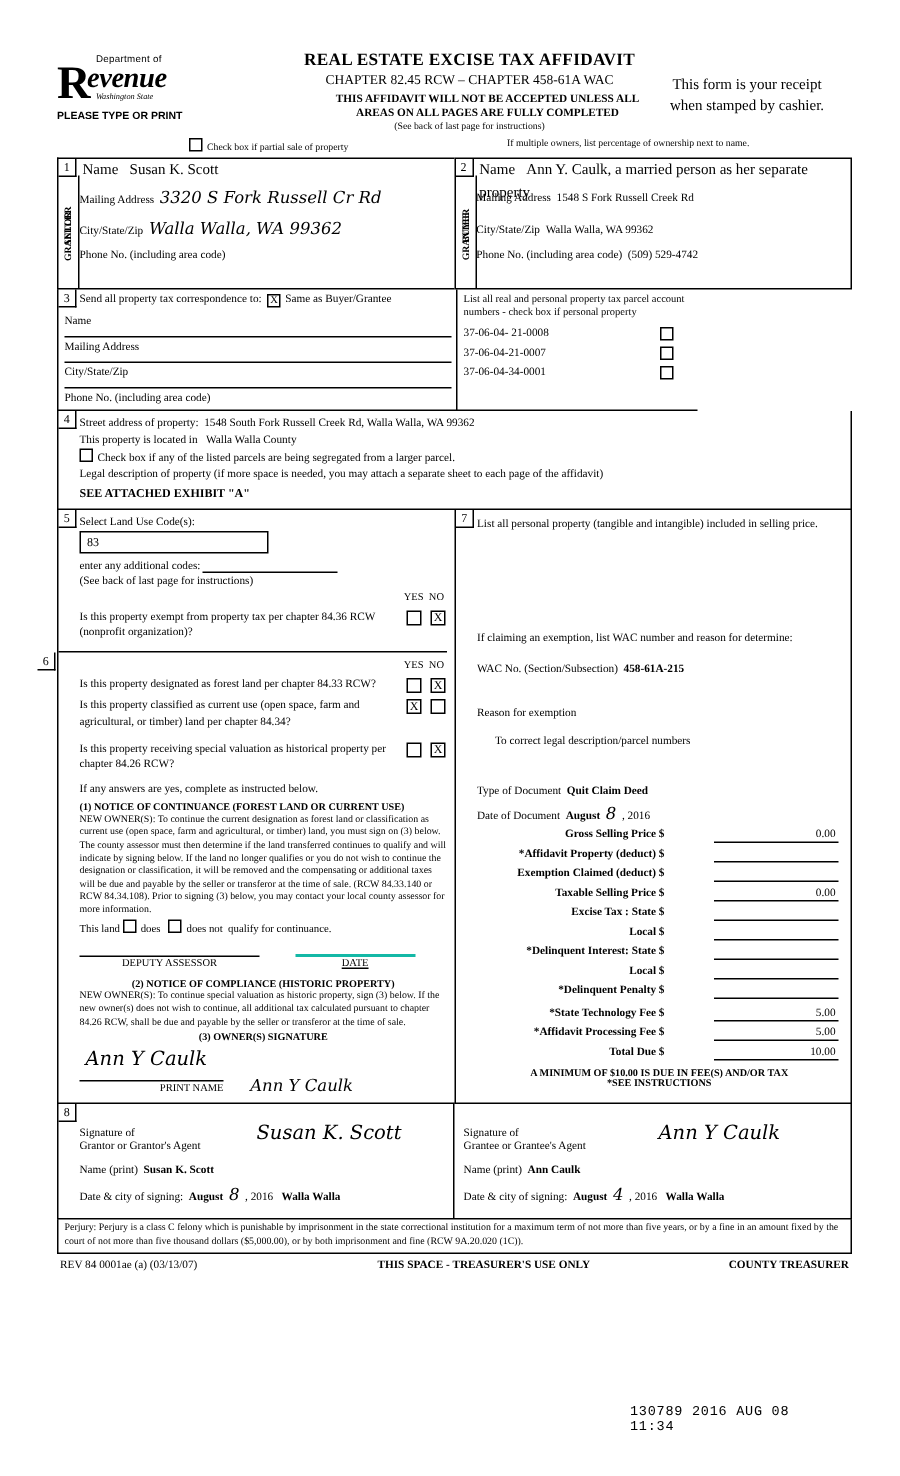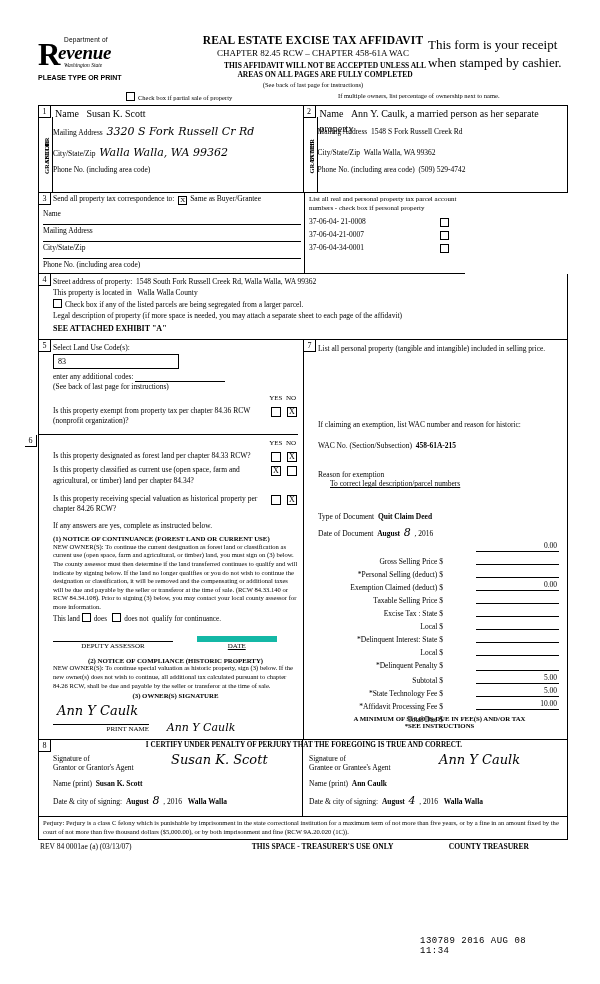--- a/index.html
+++ b/index.html
@@ -13,21 +13,21 @@
   .logo .dept{font-size:6.5px;font-family:"Liberation Sans",sans-serif;letter-spacing:.2px;position:absolute;left:26px;top:0;}
   .logo .rev{position:absolute;left:20px;top:6px;font-size:19px;font-weight:bold;font-family:"Liberation Serif",serif;letter-spacing:-.3px;font-style:italic;}
   .logo .tag{position:absolute;left:26px;top:26px;font-size:5.5px;font-style:italic;}
   .logo .bigR{position:absolute;left:0;top:5px;font-size:31px;font-weight:bold;line-height:28px;font-family:"Liberation Serif",serif;}
   .ptp{position:absolute;left:0;top:44px;font-size:7px;font-family:"Liberation Sans",sans-serif;font-weight:bold;}
   .htitle{position:absolute;left:150px;top:4px;width:250px;text-align:center;}
   .htitle .t1{font-size:11.5px;font-weight:bold;letter-spacing:.2px;}
   .htitle .t2{font-size:9px;margin-top:2px;}
   .htitle .t3{font-size:7.5px;font-weight:bold;margin-top:3px;margin-left:24px;}
   .htitle .t4{font-size:6.5px;margin-top:2px;}
-  .hright{position:absolute;right:0;top:6px;width:140px;font-size:13px;line-height:1.35;}
+  .hright{position:absolute;right:0;top:20px;width:140px;text-align:center;font-size:10px;line-height:1.35;}
 
   .receiptline{position:relative;height:12px;font-size:6.5px;}
   .receiptline .left{position:absolute;left:88px;top:0;}
   .receiptline .right{position:absolute;left:300px;top:0;}
   .cb{display:inline-block;width:7px;height:7px;border:1px solid #000;vertical-align:-1px;margin-right:3px;}
   .cbx{display:inline-block;width:7px;height:7px;border:1px solid #000;vertical-align:-1px;margin-right:3px;text-align:center;line-height:6px;font-size:7px;}
   .num{position:absolute;left:-0px;top:0px;width:11px;height:11px;border-right:1px solid #000;border-bottom:1px solid #000;font-size:8px;text-align:center;line-height:11px;font-family:"Liberation Serif",serif;}
   .ul{border-bottom:1px solid #000;display:inline-block;}
   .hand{font-family:"DejaVu Serif",serif;font-style:italic;font-size:11px;}
 
@@ -61,21 +61,21 @@
   
   .mid{display:flex;}
   .ml{width:265px;border:1px solid #000;border-top:none;border-right:none;position:relative;padding:3px 5px 5px 14px;box-sizing:border-box;font-size:7.5px;}
   .mr{width:265px;border:1px solid #000;border-top:none;position:relative;padding:3px 6px 5px 14px;box-sizing:border-box;font-size:7.5px;}
   .yesno{font-size:7px;text-align:right;}
   .q{position:relative;margin-top:4px;line-height:1.35;padding-right:36px;}
   .q .bx{position:absolute;right:17px;top:1px;width:8px;height:8px;border:1px solid #000;text-align:center;font-size:8px;line-height:7px;}
   .q .bx2{position:absolute;right:1px;top:1px;width:8px;height:8px;border:1px solid #000;text-align:center;font-size:8px;line-height:7px;}
   .fine{font-size:6.6px;line-height:1.3;}
   .moneyrow{position:relative;height:13px;font-size:7.5px;}
-  .moneyrow .mlbl{position:absolute;right:118px;top:16px;white-space:nowrap;}
+  .moneyrow .mlbl{position:absolute;right:118px;top:0;white-space:nowrap;font-weight:bold;}
   .moneyrow .mline{position:absolute;left:158px;right:2px;top:10px;border-bottom:1px solid #000;}
   .moneyrow .mval{position:absolute;right:4px;top:0;}
 
   
   .sig{display:flex;border:1px solid #000;border-top:none;position:relative;}
   .sigTitle{position:absolute;left:0;top:0;width:530px;text-align:center;font-size:7.2px;font-weight:bold;padding-top:1px;}
   .sigL{width:265px;border-right:1px solid #000;box-sizing:border-box;padding:14px 4px 3px 14px;font-size:7.5px;position:relative;height:76px;}
   .sigR{width:265px;box-sizing:border-box;padding:14px 4px 3px 6px;font-size:7.5px;position:relative;height:76px;}
 
   .perjury{border:1px solid #000;border-top:none;font-size:6.6px;padding:2px 4px;line-height:1.35;}
@@ -259,66 +259,66 @@
         <div class="fine" style="margin-top:1px;">NEW OWNER(S): To continue the current designation as forest land or classification as current use (open space, farm and agricultural, or timber) land, you must sign on (3) below. The county assessor must then determine if the land transferred continues to qualify and will indicate by signing below. If the land no longer qualifies or you do not wish to continue the designation or classification, it will be removed and the compensating or additional taxes will be due and payable by the seller or transferor at the time of sale. (RCW 84.33.140 or RCW 84.34.108). Prior to signing (3) below, you may contact your local county assessor for more information.</div>
         <div style="margin-top:2px;font-size:7.2px;">
           <span>This land</span>
           <span class="cb"></span><span>does</span>
           &nbsp;&nbsp;<span class="cb"></span><span>does not</span>
           &nbsp;<span>qualify for continuance.</span>
         </div>
         <div style="margin-top:12px;height:1px;"></div>
         <div style="position:relative;font-size:7px;">
           <span style="display:inline-block;width:120px;border-top:1px solid #000;text-align:center;">DEPUTY ASSESSOR</span>
-          <span style="display:inline-block;width:80px;border-top:6px solid #14b8a6;text-align:center;margin-left:22px;text-decoration:underline;">DATE</span>
+          <span style="display:inline-block;width:80px;border-top:2px solid #14b8a6;text-align:center;margin-left:22px;text-decoration:underline;">DATE</span>
         </div>
         <div style="margin-top:7px;font-size:6.8px;font-weight:bold;text-align:center;">(2) NOTICE OF COMPLIANCE (HISTORIC PROPERTY)</div>
         <div class="fine">NEW OWNER(S): To continue special valuation as historic property, sign (3) below. If the new owner(s) does not wish to continue, all additional tax calculated pursuant to chapter 84.26 RCW, shall be due and payable by the seller or transferor at the time of sale.</div>
         <div style="margin-top:2px;font-size:6.8px;font-weight:bold;text-align:center;">(3) OWNER(S) SIGNATURE</div>
         <div style="height:22px;position:relative;">
           <span class="hand" style="position:absolute;left:4px;top:4px;font-size:13px;">Ann Y Caulk</span>
         </div>
         <div style="position:relative;font-size:7px;">
           <span style="display:inline-block;width:96px;border-top:1px solid #000;text-align:right;">PRINT NAME</span>
           <span class="hand" style="margin-left:16px;font-size:11px;">Ann Y Caulk</span>
         </div>
       </div>
     </div>
 
     <div class="mr">
       <div class="num">7</div>
       <div style="line-height:1.5;">List all personal property (tangible and intangible) included in selling price.</div>
 
-      <div style="margin-top:66px;">If claiming an exemption, list WAC number and reason for historic:</div>
+      <div style="margin-top:66px;">If claiming an exemption, list WAC number and reason for determine:</div>
       <div style="margin-top:12px;">
         <span>WAC No. (Section/Subsection)</span>
         &nbsp;<span style="font-weight:bold;">458-61A-215</span>
       </div>
       <div style="margin-top:20px;">Reason for exemption</div>
-      <div style="padding-left:12px;text-decoration:underline;">To correct legal description/parcel numbers</div>
+      <div style="margin-top:10px;padding-left:12px;">To correct legal description/parcel numbers</div>
 
       <div style="margin-top:24px;">
         <span>Type of Document</span>
         &nbsp;<span style="font-weight:bold;">Quit Claim Deed</span>
       </div>
       <div style="margin-top:5px;">
         <span>Date of Document</span>
         &nbsp;<span style="font-weight:bold;">August</span>
         &nbsp;<span class="hand">8</span>
         &nbsp;<span>, 2016</span>
       </div>
 
       <div style="margin-top:2px;">
         <div class="moneyrow">
               <span class="mlbl">Gross Selling Price $</span>
               <span class="mline"></span>
               <span class="mval">0.00</span>
             </div>
         <div class="moneyrow">
-              <span class="mlbl">*Personal Selling (deduct) $</span>
+              <span class="mlbl">*Affidavit Property (deduct) $</span>
               <span class="mline"></span>
               <span class="mval"></span>
             </div>
         <div class="moneyrow">
               <span class="mlbl">Exemption Claimed (deduct) $</span>
               <span class="mline"></span>
               <span class="mval"></span>
             </div>
         <div class="moneyrow">
               <span class="mlbl">Taxable Selling Price $</span>
@@ -344,25 +344,20 @@
               <span class="mlbl">Local $</span>
               <span class="mline"></span>
               <span class="mval"></span>
             </div>
         <div class="moneyrow" style="height:15px;">
               <span class="mlbl">*Delinquent Penalty $</span>
               <span class="mline"></span>
               <span class="mval"></span>
             </div>
         <div class="moneyrow">
-              <span class="mlbl">Subtotal $</span>
-              <span class="mline"></span>
-              <span class="mval"></span>
-            </div>
-        <div class="moneyrow">
               <span class="mlbl">*State Technology Fee $</span>
               <span class="mline"></span>
               <span class="mval">5.00</span>
             </div>
         <div class="moneyrow">
               <span class="mlbl">*Affidavit Processing Fee $</span>
               <span class="mline"></span>
               <span class="mval">5.00</span>
             </div>
         <div class="moneyrow">
@@ -371,21 +366,20 @@
               <span class="mval">10.00</span>
             </div>
       </div>
       <div style="text-align:center;font-size:6.8px;font-weight:bold;margin-top:3px;">A MINIMUM OF $10.00 IS DUE IN FEE(S) AND/OR TAX</div>
       <div style="text-align:center;font-size:6.8px;font-weight:bold;">*SEE INSTRUCTIONS</div>
     </div>
   </div>
 
   <div class="sig">
     <div class="num">8</div>
-    <div class="sigTitle">I CERTIFY UNDER PENALTY OF PERJURY THAT THE FOREGOING IS TRUE AND CORRECT.</div>
     <div class="sigL">
       <div style="position:relative;height:22px;">
         <span>Signature of</span><br>
         <span>Grantor or Grantor's Agent</span>
         <span class="hand" style="position:absolute;left:118px;top:-2px;font-size:13px;">Susan K. Scott</span>
       </div>
       <div style="margin-top:3px;">
         <span>Name (print)</span>
         &nbsp;<span style="font-weight:bold;">Susan K. Scott</span>
       </div>
@@ -415,19 +409,19 @@
         &nbsp;&nbsp;<span style="font-weight:bold;">Walla Walla</span>
       </div>
     </div>
   </div>
 
   <div class="perjury">Perjury: Perjury is a class C felony which is punishable by imprisonment in the state correctional institution for a maximum term of not more than five years, or by a fine in an amount fixed by the court of not more than five thousand dollars ($5,000.00), or by both imprisonment and fine (RCW 9A.20.020 (1C)).</div>
 
   <div class="footer">
     <div style="width:160px;">REV 84 0001ae (a) (03/13/07)</div>
     <div style="width:250px;text-align:center;font-weight:bold;">THIS SPACE - TREASURER'S USE ONLY</div>
-    <div style="width:120px;text-align:left;font-weight:bold;">COUNTY TREASURER</div>
+    <div style="width:120px;text-align:right;font-weight:bold;">COUNTY TREASURER</div>
   </div>
 
   <div class="stamp" style="position:absolute;left:382px;top:906px;">130789 2016 AUG 08 11:34</div>
 
 </div>
 </div>
 
 </body></html>

